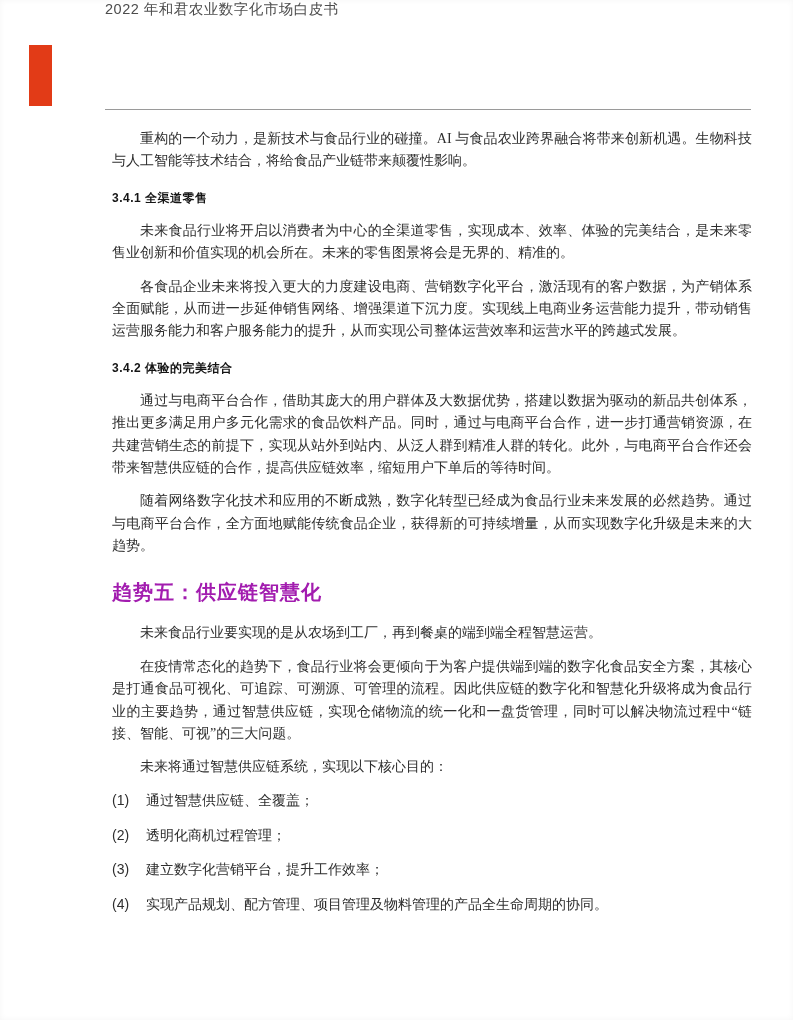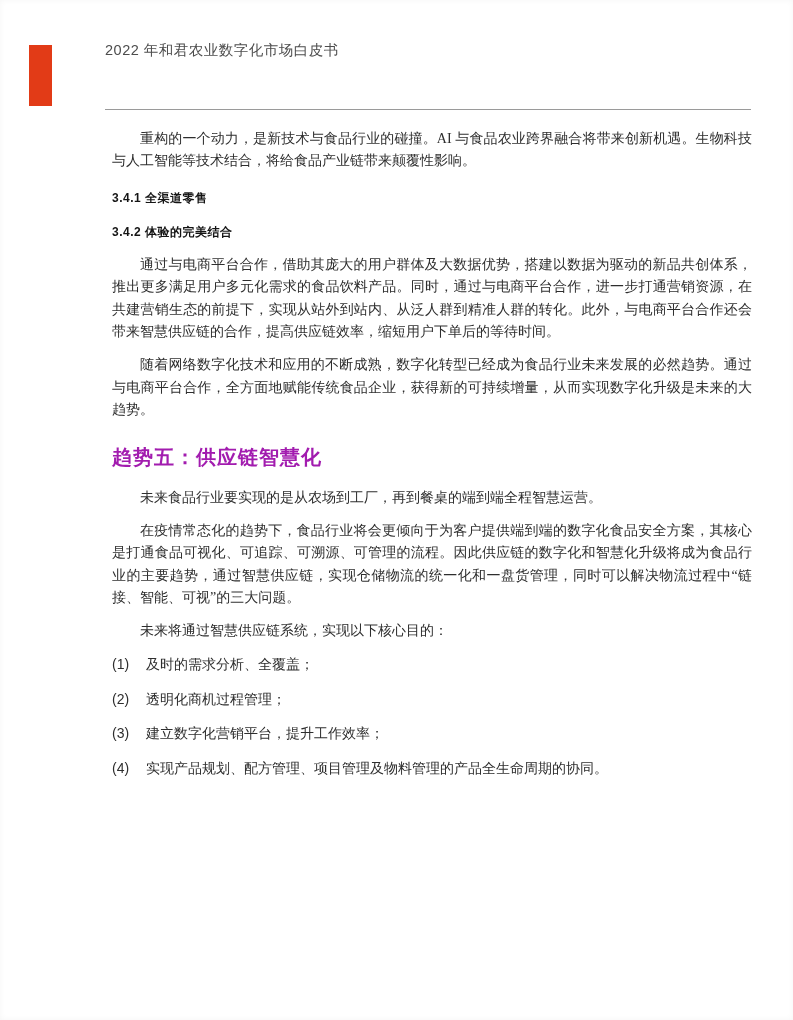--- a/index.html
+++ b/index.html
@@ -27,21 +27,21 @@
     background: #e23b17;
   }
   .report-header {
     position: absolute;
     left: 105px;
     right: 42px;
     top: 0;
     height: 109px;
     border-bottom: 1px solid #9a9a9a;
     display: flex;
-    align-items: center;
+    align-items: flex-start;
   }
   .report-header .title {
     font-family: "Liberation Sans", "DejaVu Sans", sans-serif;
     font-size: 14.5px;
     letter-spacing: 0.5px;
     color: #4d4d4d;
     padding-bottom: 9px;
   }
   .content {
     position: absolute;
@@ -104,41 +104,43 @@
   <div class="report-header">
     <div class="title">2022 年和君农业数字化市场白皮书</div>
   </div>
 
   <div class="content">
 
     <p class="body-par">重构的一个动力，是新技术与食品行业的碰撞。AI 与食品农业跨界融合将带来创新机遇。生物科技与人工智能等技术结合，将给食品产业链带来颠覆性影响。</p>
 
     <h3 class="h-sub">3.4.1 全渠道零售</h3>
 
+    <p class="body-par">未来食品行业将开启以消费者为中心的全渠道零售，实现成本、效率、体验的完美结合，是未来零售业创新和价值实现的机会所在。未来的零售图景将会是无界的、精准的。</p>
 
+    <p class="body-par">各食品企业未来将投入更大的力度建设电商、营销数字化平台，激活现有的客户数据，为产销体系全面赋能，从而进一步延伸销售网络、增强渠道下沉力度。实现线上电商业务运营能力提升，带动销售运营服务能力和客户服务能力的提升，从而实现公司整体运营效率和运营水平的跨越式发展。</p>
 
     <h3 class="h-sub">3.4.2 体验的完美结合</h3>
 
     <p class="body-par">通过与电商平台合作，借助其庞大的用户群体及大数据优势，搭建以数据为驱动的新品共创体系，推出更多满足用户多元化需求的食品饮料产品。同时，通过与电商平台合作，进一步打通营销资源，在共建营销生态的前提下，实现从站外到站内、从泛人群到精准人群的转化。此外，与电商平台合作还会带来智慧供应链的合作，提高供应链效率，缩短用户下单后的等待时间。</p>
 
     <p class="body-par">随着网络数字化技术和应用的不断成熟，数字化转型已经成为食品行业未来发展的必然趋势。通过与电商平台合作，全方面地赋能传统食品企业，获得新的可持续增量，从而实现数字化升级是未来的大趋势。</p>
 
     <h2 class="h-trend">趋势五：供应链智慧化</h2>
 
     <p class="body-par">未来食品行业要实现的是从农场到工厂，再到餐桌的端到端全程智慧运营。</p>
 
     <p class="body-par">在疫情常态化的趋势下，食品行业将会更倾向于为客户提供端到端的数字化食品安全方案，其核心是打通食品可视化、可追踪、可溯源、可管理的流程。因此供应链的数字化和智慧化升级将成为食品行业的主要趋势，通过智慧供应链，实现仓储物流的统一化和一盘货管理，同时可以解决物流过程中“链接、智能、可视”的三大问题。</p>
 
 
     <p class="body-par">未来将通过智慧供应链系统，实现以下核心目的：</p>
 
     <ol class="core-list">
       <li>
         <span class="num">(1)</span>
-        <span class="item-text">及时的需求分析、全覆盖；</span>
+        <span class="item-text">通过智慧供应链、全覆盖；</span>
       </li>
       <li>
         <span class="num">(2)</span>
         <span class="item-text">透明化商机过程管理；</span>
       </li>
       <li>
         <span class="num">(3)</span>
         <span class="item-text">建立数字化营销平台，提升工作效率；</span>
       </li>
       <li>

